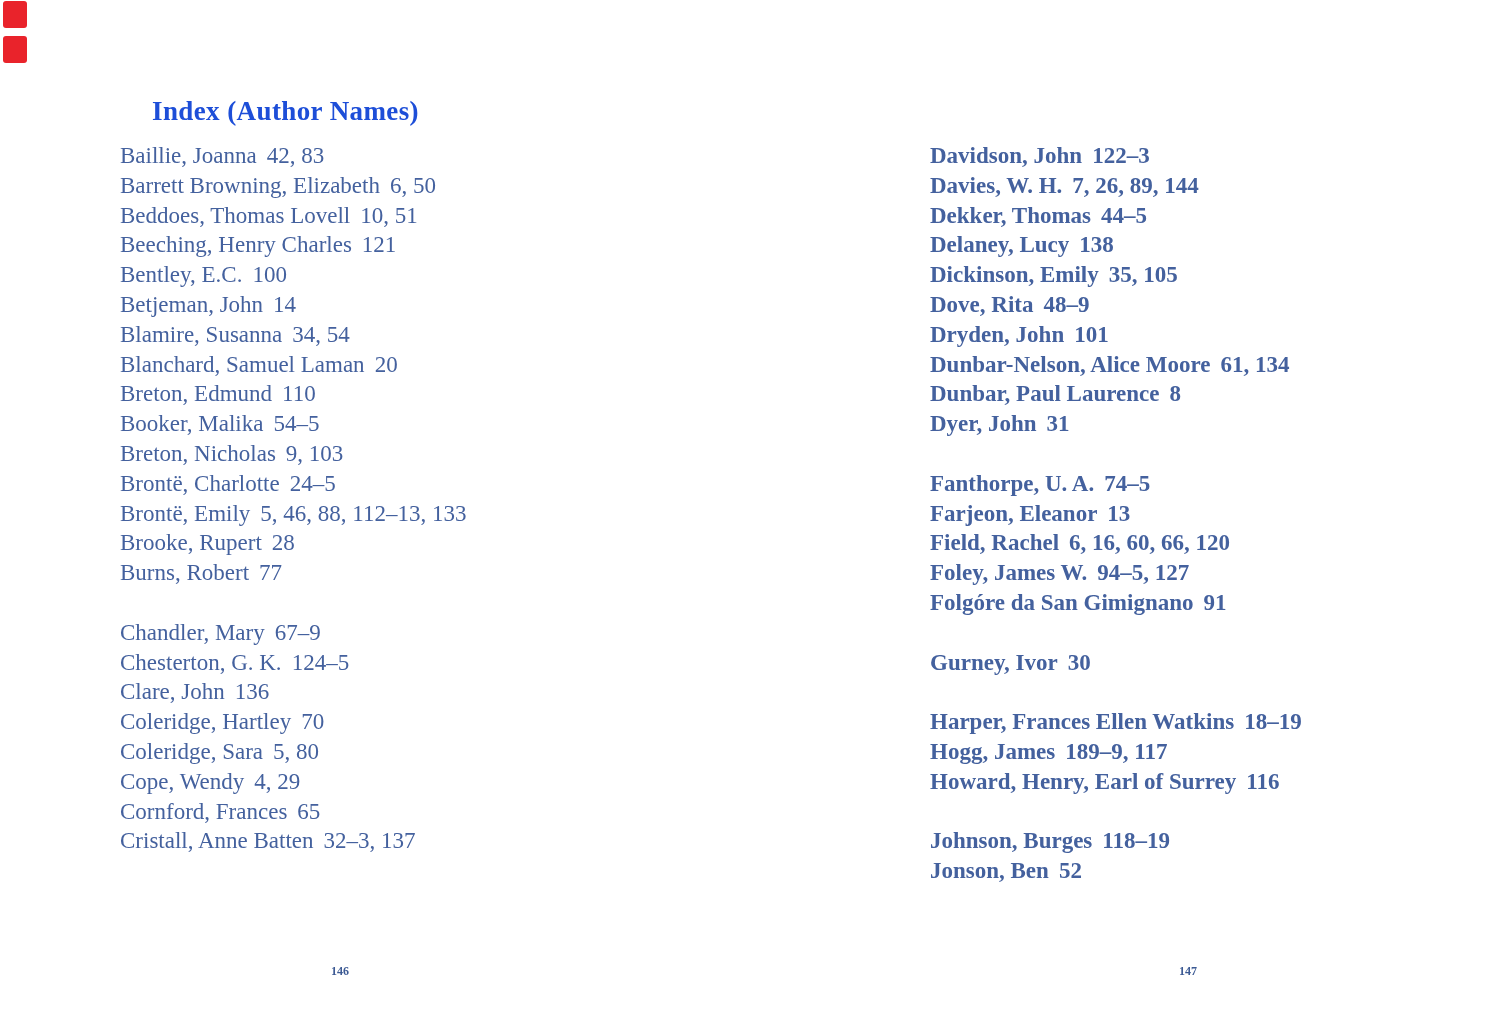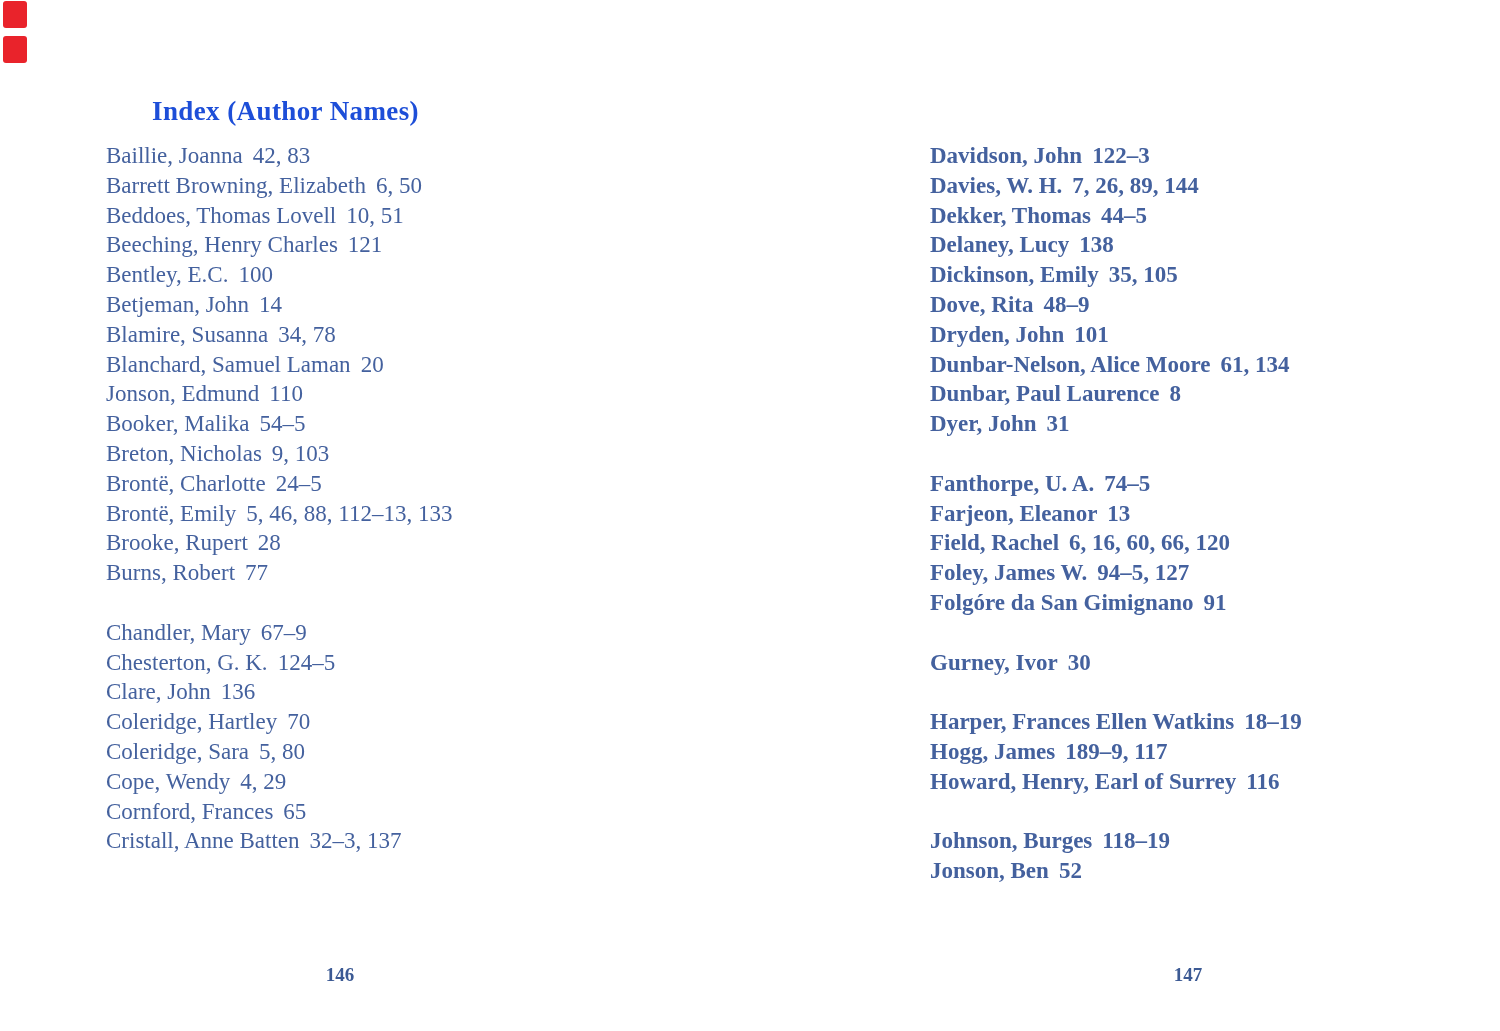--- a/index.html
+++ b/index.html
@@ -34,38 +34,38 @@
     color: #1d4ed8;
     letter-spacing: 0.4px;
     white-space: nowrap;
     margin-left: 46px;
   }
   .index-column {
     position: absolute;
     top: 141px;
     width: 480px;
   }
-  .index-column.left  { left: 106px; }
+  .index-column.left  { left: 120px; }
   .index-column.right { left: 930px; font-weight: bold; }
   .entry {
     height: 29.8px;
     line-height: 29.8px;
     font-size: 23px;
     color: #44619e;
     white-space: nowrap;
   }
   .entry-pages {
     margin-left: 10px;
   }
   .folio {
     position: absolute;
     top: 964px;
     width: 40px;
     text-align: center;
-    font-size: 19px;
+    font-size: 12px;
     font-weight: bold;
     color: #3c5a94;
   }
   .folio.left  { left: 320px; }
   .folio.right { left: 1168px; text-align: center; }
 </style>
 </head>
 <body>
 
 <div class="page">
@@ -75,23 +75,23 @@
 
   <h1 class="page-title">Index (Author Names)</h1>
 
   <div class="index-column left">
       <div class="entry"><span class="entry-name">Baillie, Joanna</span><span class="entry-pages">42, 83</span></div>
       <div class="entry"><span class="entry-name">Barrett Browning, Elizabeth</span><span class="entry-pages">6, 50</span></div>
       <div class="entry"><span class="entry-name">Beddoes, Thomas Lovell</span><span class="entry-pages">10, 51</span></div>
       <div class="entry"><span class="entry-name">Beeching, Henry Charles</span><span class="entry-pages">121</span></div>
       <div class="entry"><span class="entry-name">Bentley, E.C.</span><span class="entry-pages">100</span></div>
       <div class="entry"><span class="entry-name">Betjeman, John</span><span class="entry-pages">14</span></div>
-      <div class="entry"><span class="entry-name">Blamire, Susanna</span><span class="entry-pages">34, 78</span></div>
+      <div class="entry"><span class="entry-name">Blamire, Susanna</span><span class="entry-pages">34, 54</span></div>
       <div class="entry"><span class="entry-name">Blanchard, Samuel Laman</span><span class="entry-pages">20</span></div>
-      <div class="entry"><span class="entry-name">Jonson, Edmund</span><span class="entry-pages">110</span></div>
+      <div class="entry"><span class="entry-name">Breton, Edmund</span><span class="entry-pages">110</span></div>
       <div class="entry"><span class="entry-name">Booker, Malika</span><span class="entry-pages">54–5</span></div>
       <div class="entry"><span class="entry-name">Breton, Nicholas</span><span class="entry-pages">9, 103</span></div>
       <div class="entry"><span class="entry-name">Brontë, Charlotte</span><span class="entry-pages">24–5</span></div>
       <div class="entry"><span class="entry-name">Brontë, Emily</span><span class="entry-pages">5, 46, 88, 112–13, 133</span></div>
       <div class="entry"><span class="entry-name">Brooke, Rupert</span><span class="entry-pages">28</span></div>
       <div class="entry"><span class="entry-name">Burns, Robert</span><span class="entry-pages">77</span></div>
       <div class="entry"></div>
       <div class="entry"><span class="entry-name">Chandler, Mary</span><span class="entry-pages">67–9</span></div>
       <div class="entry"><span class="entry-name">Chesterton, G. K.</span><span class="entry-pages">124–5</span></div>
       <div class="entry"><span class="entry-name">Clare, John</span><span class="entry-pages">136</span></div>

